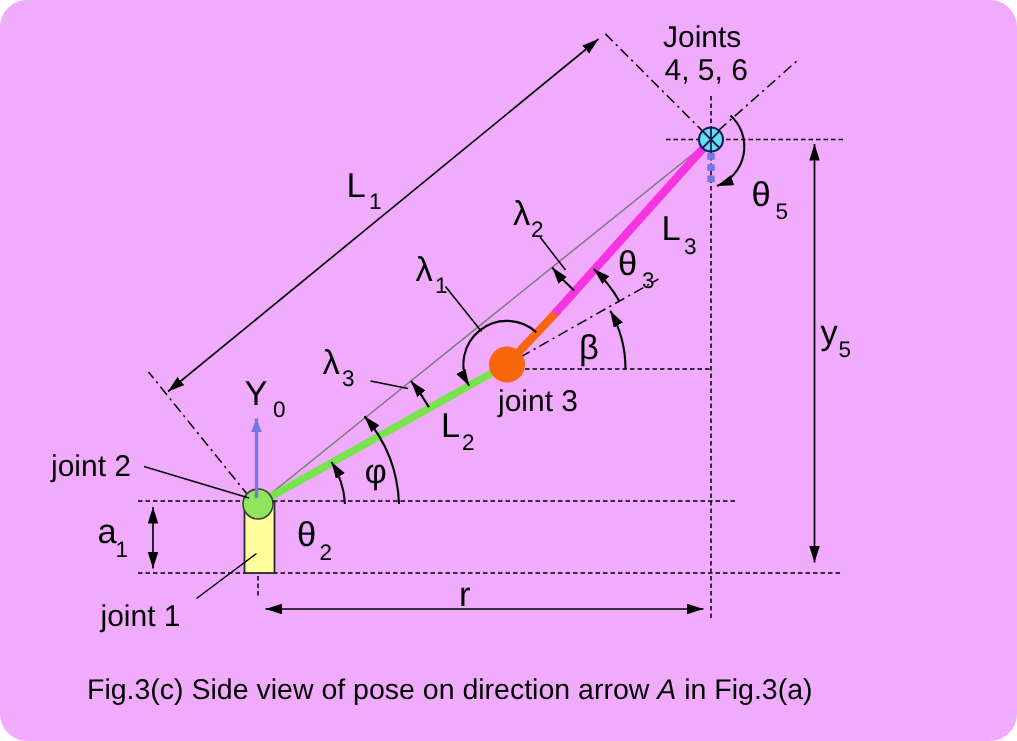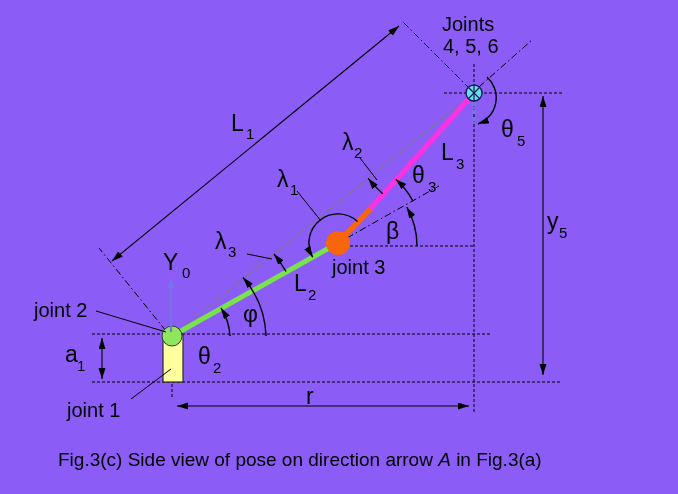--- a/index.html
+++ b/index.html
@@ -1,21 +1,22 @@
 <!DOCTYPE html>
 <html><head>
 <meta charset="utf-8">
 <style>
   html, body { margin: 0; padding: 0; background: #ffffff; }
   #stage {
     position: relative;
     width: 678px;
     height: 494px;
-    background: #8b5cf6;
+    background: #f0abfc;
     font-family: "Liberation Sans", sans-serif;
+    border-radius: 18px;
   }
   svg text {
     fill: #000000;
     font-family: "Liberation Sans", sans-serif;
     white-space: pre;
   }
   .sym  { font-size: 23px; }
   .sub  { font-size: 15px; }
   .word { font-size: 20px; }
   .cap  { font-size: 19px; }

